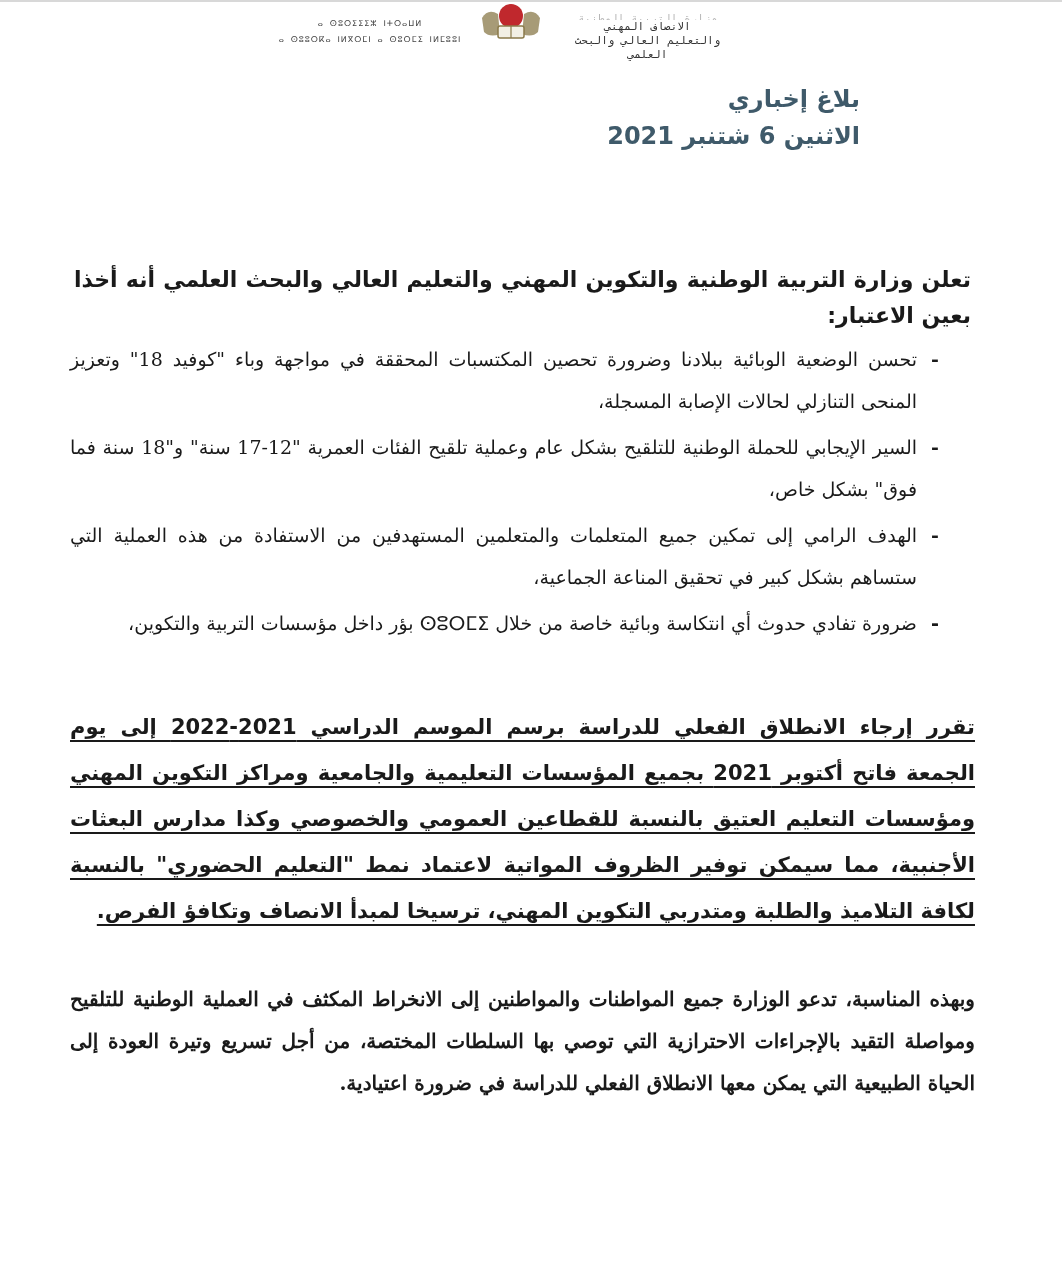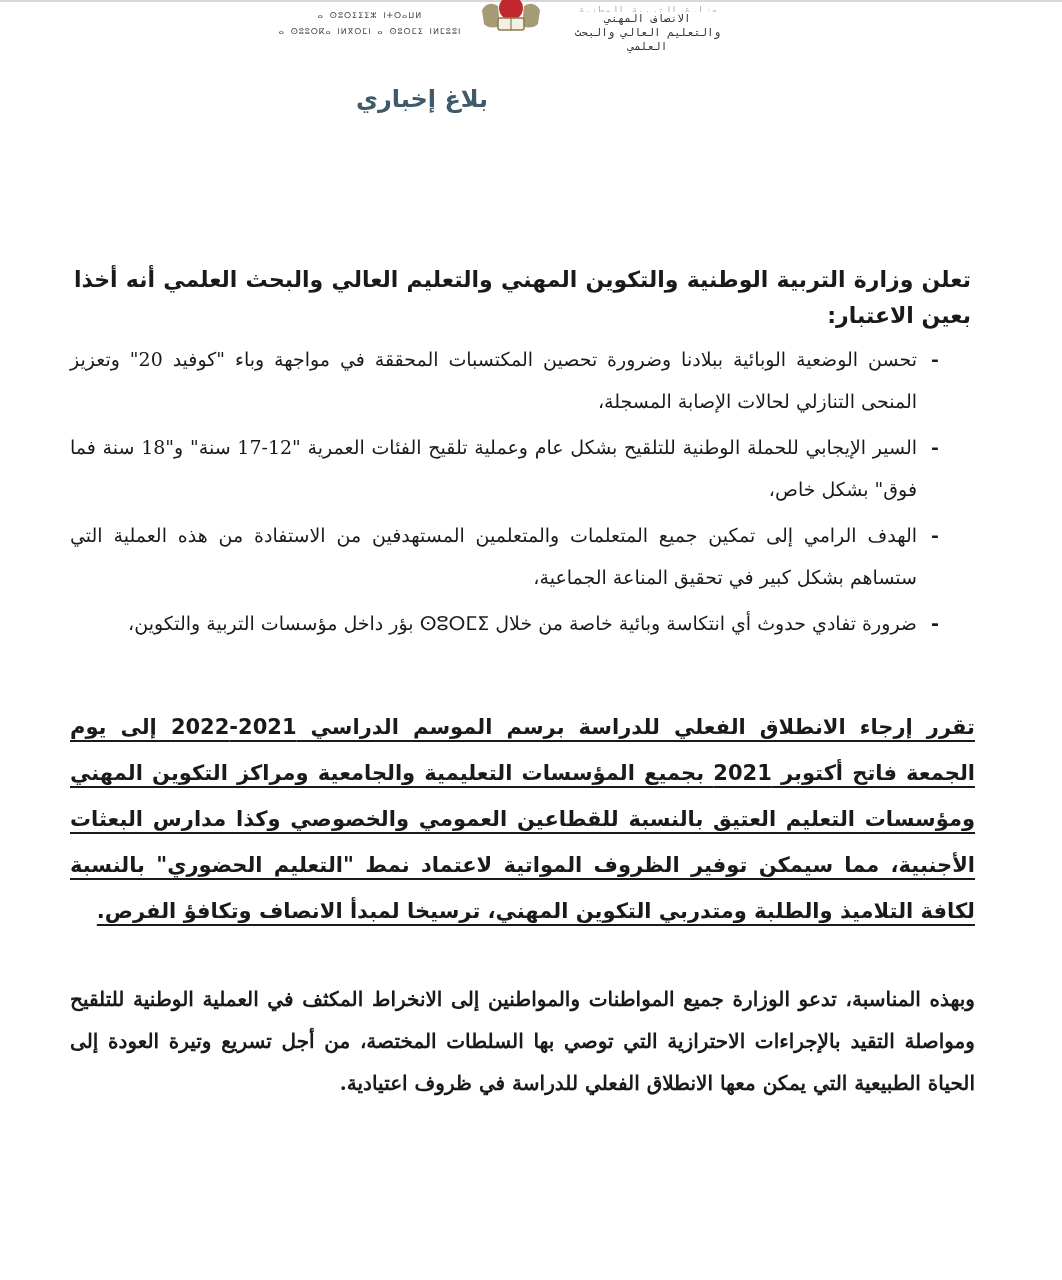--- a/index.html
+++ b/index.html
@@ -7,38 +7,38 @@
       width: 1062px; height: 1280px; overflow: hidden;
       background: #ffffff;
       font-family: "DejaVu Sans", sans-serif;
       color: #1a1a1a;
       position: relative;
     }
     .top-line {
       position: absolute; left: 0; top: 0; width: 1062px; height: 2px; background: #d8d8d8;
     }
     .header {
-      position: absolute; left: 0; top: 4px; width: 1062px; height: 60px;
+      position: absolute; left: 0; top: 12px; width: 1062px; height: 60px;
     }
     .tifinagh {
       position: absolute; left: 270px; top: 4px; width: 200px;
       font-family: "DejaVu Sans Mono", monospace; font-size: 8px; color: #444;
       text-align: center; line-height: 16px; letter-spacing: 1px;
     }
     .emblem {
       position: absolute; left: 478px; top: -8px; width: 66px; height: 40px;
     }
     .ministry-ar {
       position: absolute; left: 555px; top: 0px; width: 185px;
       direction: rtl; text-align: center;
       font-family: Liberation Mono, monospace; font-size: 11px; color: #333;
       line-height: 14px;
     }
     .title-block {
-      position: absolute; left: 0; top: 82px; width: 844px; text-align: center;
+      position: absolute; left: 16px; top: 82px; width: 844px; 
       direction: rtl; color: #3f5a6a; font-weight: bold;
     }
     .title-main { font-size: 24px; line-height: 34px; }
     .title-date { font-size: 24px; line-height: 40px; }
     .content {
       position: absolute; left: 70px; top: 258px; width: 905px;
       direction: rtl; text-align: justify;
     }
     .intro {
       font-size: 22px; font-weight: bold; line-height: 36px; margin: 4px;
@@ -87,43 +87,44 @@
 
   <div class="ministry-ar">
     <div style="opacity:0.35;height:8px;overflow:hidden;">وزارة التربية الوطنية</div>
     <div>الانصاف المهني</div>
     <div>والتعليم العالي والبحث العلمي</div>
   </div>
 </div>
 
 <div class="title-block">
   <div class="title-main">بلاغ إخباري</div>
+  <div class="title-date">الاثنين 6 شتنبر 2021</div>
 </div>
 
 <div class="content">
   <p class="intro">تعلن وزارة التربية الوطنية والتكوين المهني والتعليم العالي والبحث العلمي أنه أخذا بعين الاعتبار:</p>
 
   <ul class="considerations">
     <li>
       <span class="dash">-</span>
-      <span>تحسن الوضعية الوبائية ببلادنا وضرورة تحصين المكتسبات المحققة في مواجهة وباء "كوفيد 20" وتعزيز المنحى التنازلي لحالات الإصابة المسجلة،</span>
+      <span>تحسن الوضعية الوبائية ببلادنا وضرورة تحصين المكتسبات المحققة في مواجهة وباء "كوفيد 18" وتعزيز المنحى التنازلي لحالات الإصابة المسجلة،</span>
     </li>
     <li>
       <span class="dash">-</span>
       <span>السير الإيجابي للحملة الوطنية للتلقيح بشكل عام وعملية تلقيح الفئات العمرية "12-17 سنة" و"18 سنة فما فوق" بشكل خاص،</span>
     </li>
     <li>
       <span class="dash">-</span>
       <span>الهدف الرامي إلى تمكين جميع المتعلمات والمتعلمين المستهدفين من الاستفادة من هذه العملية التي ستساهم بشكل كبير في تحقيق المناعة الجماعية،</span>
     </li>
     <li>
       <span class="dash">-</span>
     </li>
     <li>
       <span class="dash">-</span>
       <span>ضرورة تفادي حدوث أي انتكاسة وبائية خاصة من خلال ⵙⵓⵔⵎⵉ بؤر داخل مؤسسات التربية والتكوين،</span>
     </li>
   </ul>
 
   <div class="decision">تقرر إرجاء الانطلاق الفعلي للدراسة برسم الموسم الدراسي 2021-2022 إلى يوم الجمعة فاتح أكتوبر 2021 بجميع المؤسسات التعليمية والجامعية ومراكز التكوين المهني ومؤسسات التعليم العتيق بالنسبة للقطاعين العمومي والخصوصي وكذا مدارس البعثات الأجنبية، مما سيمكن توفير الظروف المواتية لاعتماد نمط "التعليم الحضوري" بالنسبة لكافة التلاميذ والطلبة ومتدربي التكوين المهني، ترسيخا لمبدأ الانصاف وتكافؤ الفرص.</div>
 
-  <div class="call">وبهذه المناسبة، تدعو الوزارة جميع المواطنات والمواطنين إلى الانخراط المكثف في العملية الوطنية للتلقيح ومواصلة التقيد بالإجراءات الاحترازية التي توصي بها السلطات المختصة، من أجل تسريع وتيرة العودة إلى الحياة الطبيعية التي يمكن معها الانطلاق الفعلي للدراسة في ظروف اعتيادية.</div>
+  <div class="call">وبهذه المناسبة، تدعو الوزارة جميع المواطنات والمواطنين إلى الانخراط المكثف في العملية الوطنية للتلقيح ومواصلة التقيد بالإجراءات الاحترازية التي توصي بها السلطات المختصة، من أجل تسريع وتيرة العودة إلى الحياة الطبيعية التي يمكن معها الانطلاق الفعلي للدراسة في ضرورة اعتيادية.</div>
 </div>
 
 </body></html>

